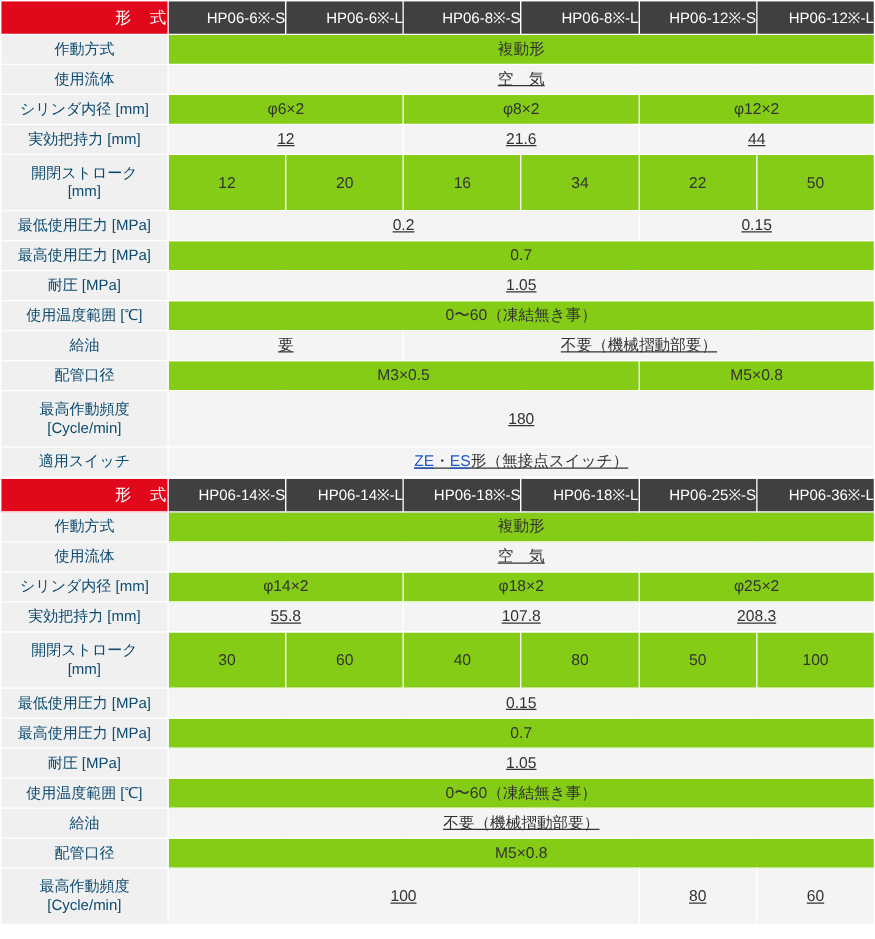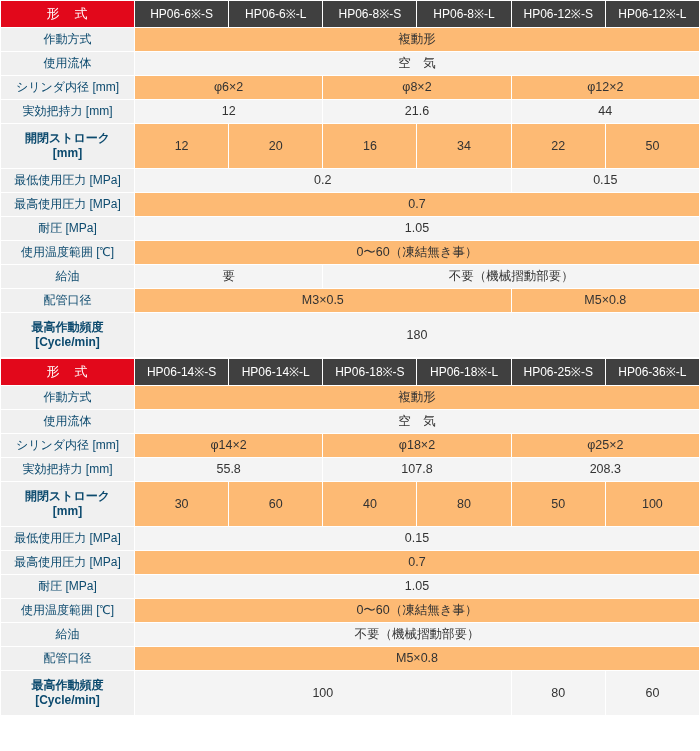--- a/index.html
+++ b/index.html
@@ -30,47 +30,48 @@
     font-weight: normal;
     line-height: 1.35;
   }
   
   .hdr th {
     background: #e2081b;
     color: #ffffff;
     height: 26px;
     font-size: 13px;
     letter-spacing: 1px;
+    text-align: right;
   }
   .hdr th.model {
     background: #404040;
     color: #ffffff;
     letter-spacing: 0;
     font-size: 12px;
   }
   
   td.label {
     background: #f0f0f0;
     color: #0c4a6e;
     width: 133px;
     font-size: 12px;
     padding: 3px 2px;
   }
   td.label.two {
     line-height: 1.25;
-    font-weight: bold;
   }
   
   td.val {
-    background: #fdba74;
+    background: #84cc16;
     height: 23px;
     font-size: 12.5px;
   }
   td.val.alt {
     background: #f4f4f4;
+    text-decoration: underline;
   }
   td.tall {
     height: 38px;
   }
   .sep-left {
     border-left: 1px solid #b5b5b5 !important;
   }
   .link {
     color: #1a57c8;
     text-decoration: underline;
@@ -151,20 +152,24 @@
         </tr>
         <tr>
           <td class="label">配管口径</td>
           <td class="val" colspan="4">M3×0.5</td>
           <td class="val" colspan="2">M5×0.8</td>
         </tr>
         <tr>
           <td class="label two tall">最高作動頻度<br>[Cycle/min]</td>
           <td class="val alt tall" colspan="6">180</td>
         </tr>
+        <tr>
+          <td class="label">適用スイッチ</td>
+          <td class="val alt" colspan="6"><span class="link">ZE</span><span class="link dot">・</span><span class="link">ES</span><span>形（無接点スイッチ）</span></td>
+        </tr>
       </tbody>
     </table>
     <table class="spec">
       <thead>
         <tr class="hdr">
           <th style="width: 133px;">形　式</th>
           <th class="model">HP06-14※-S</th>
           <th class="model">HP06-14※-L</th>
           <th class="model">HP06-18※-S</th>
           <th class="model">HP06-18※-L</th>

